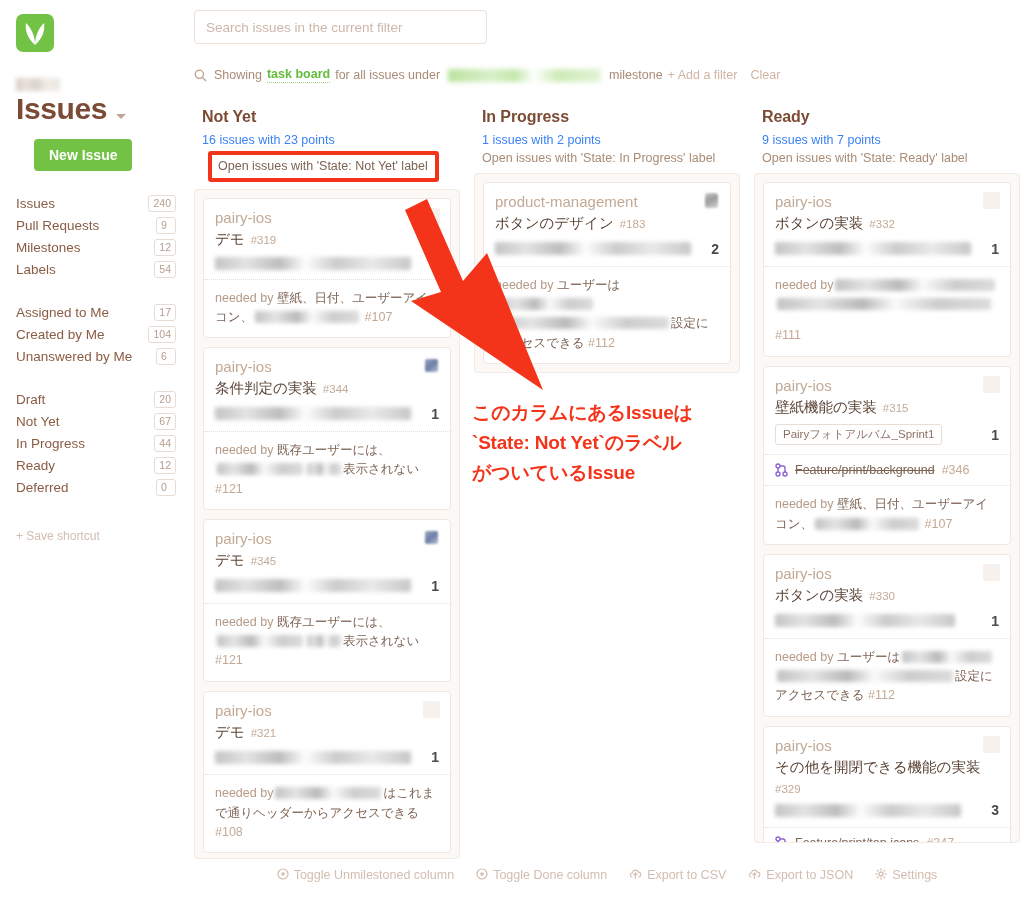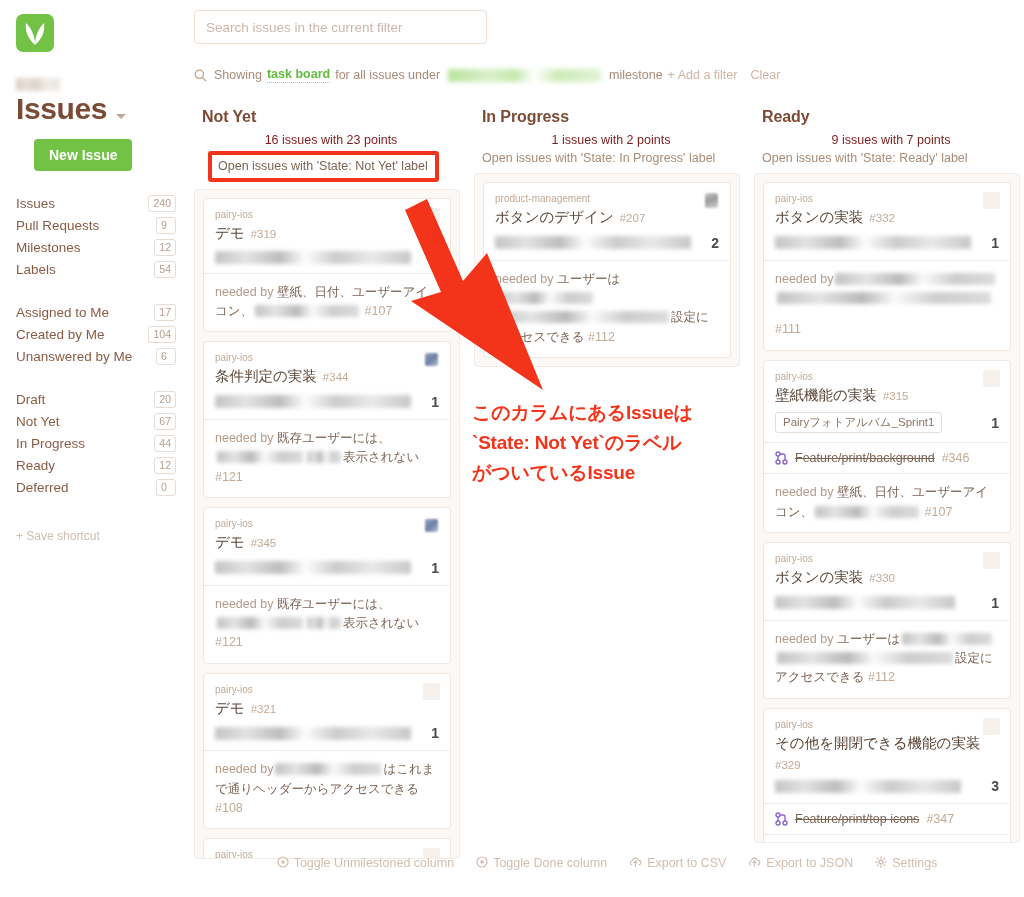--- a/index.html
+++ b/index.html
@@ -114,21 +114,21 @@
     position: absolute; left: 4px; top: 108px;
     width: 826px; height: 752px;
     display: flex; gap: 14px;
   }
   .column { width: 266px; position: relative; }
   .col-title {
     font-size: 16px; font-weight: bold; color: #7b4b35;
     margin: 0 0 7px 8px; letter-spacing: -0.1px;
   }
   .col-sub {
-    font-size: 12.5px; color: #7f1d1d; margin: 0 0 4px 8px; text-align: center;
+    font-size: 12.5px; color: #3b82f6; margin: 0 0 4px 8px;
   }
   .col-desc {
     font-size: 12.5px; color: #a98b76; margin: 0 0 8px 8px;
   }
   .col-desc.boxed {
     display: inline-block;
     border: 4px solid #f4341a; border-radius: 3px;
     padding: 4px 7px 5px 6px;
     margin: 0 0 7px 14px; color: #7d6354;
     background: #fff; position: relative; z-index: 5;
@@ -147,21 +147,21 @@
     background: #ffffff;
     border: 1px solid #f0e7e0;
     border-radius: 4px;
     margin-bottom: 9px;
     overflow: hidden;
   }
   .card:last-child { margin-bottom: 0; }
 
   .card-head { padding: 10px 11px 9px 11px; position: relative; }
   .repo {
-    font-size: 10px; color: #c3a995; margin-bottom: 3px; line-height: 1.2;
+    font-size: 15px; color: #c3a995; margin-bottom: 3px; line-height: 1.2;
   }
   .title-line {
     display: flex; align-items: baseline; flex-wrap: wrap; gap: 6px;
   }
   .card-title {
     font-size: 14.5px; color: #5b4436; line-height: 1.35;
   }
   .card-num { font-size: 11.5px; color: #c3a995; }
   .avatar-box {
     position: absolute; right: 10px; top: 9px;
@@ -233,21 +233,21 @@
   .annot-text {
     position: absolute; left: 472px; top: 398px;
     width: 300px;
     font-size: 19px; font-weight: bold; color: #f4341a;
     line-height: 1.58; letter-spacing: -0.2px;
     text-shadow: 0 1px 1px rgba(255,255,255,.9);
   }
 
   
   .bottom-bar {
-    position: absolute; left: 190px; bottom: 16px;
+    position: absolute; left: 190px; bottom: 4px;
     width: 834px; height: 36px;
     display: flex; align-items: center; justify-content: center;
     gap: 22px; font-size: 12.5px; color: #d3bdaf;
   }
   .bb-item { display: flex; align-items: center; gap: 5px; cursor: pointer; }
 </style>
 </head>
 <body>
 
 <div class="app">
@@ -460,21 +460,21 @@
         <div class="col-title">In Progress</div>
         <div class="col-sub">1 issues with 2 points</div>
         <div class="col-desc">Open issues with 'State: In Progress' label</div>
 
         <div class="card-stack">
           <article class="card">
             <div class="card-head">
               <div class="repo">product-management</div>
               <div class="title-line">
                 <span class="card-title">ボタンのデザイン</span>
-                <span class="card-num">#207</span>
+                <span class="card-num">#183</span>
               </div>
               <div class="avatar-box person">
                   <div class="blob"></div>
                 </div>
               <div class="meta-row">
                 <div class="blur-bar" style="width:196px"></div>
                 <div class="points">2</div>
               </div>
             </div>
             <div class="card-sub">

